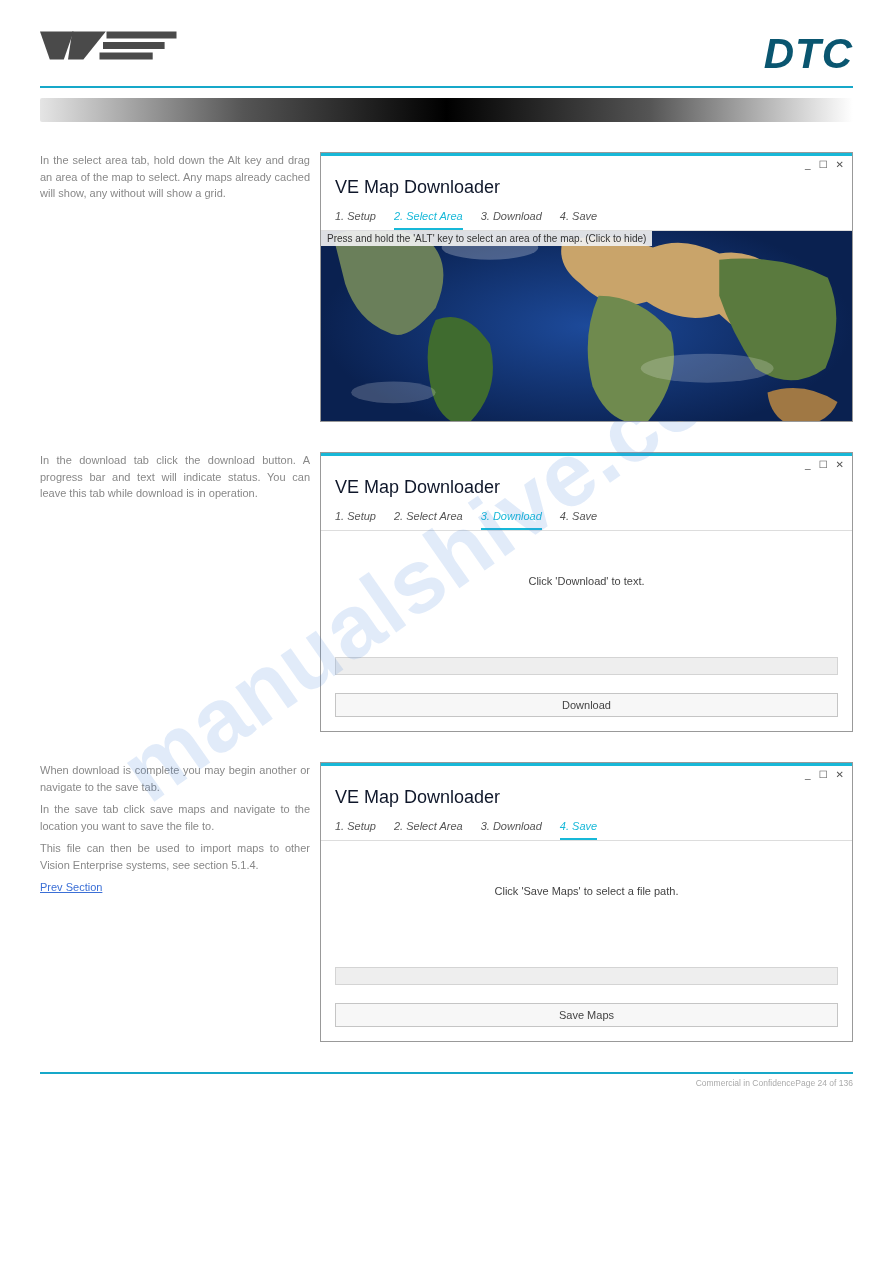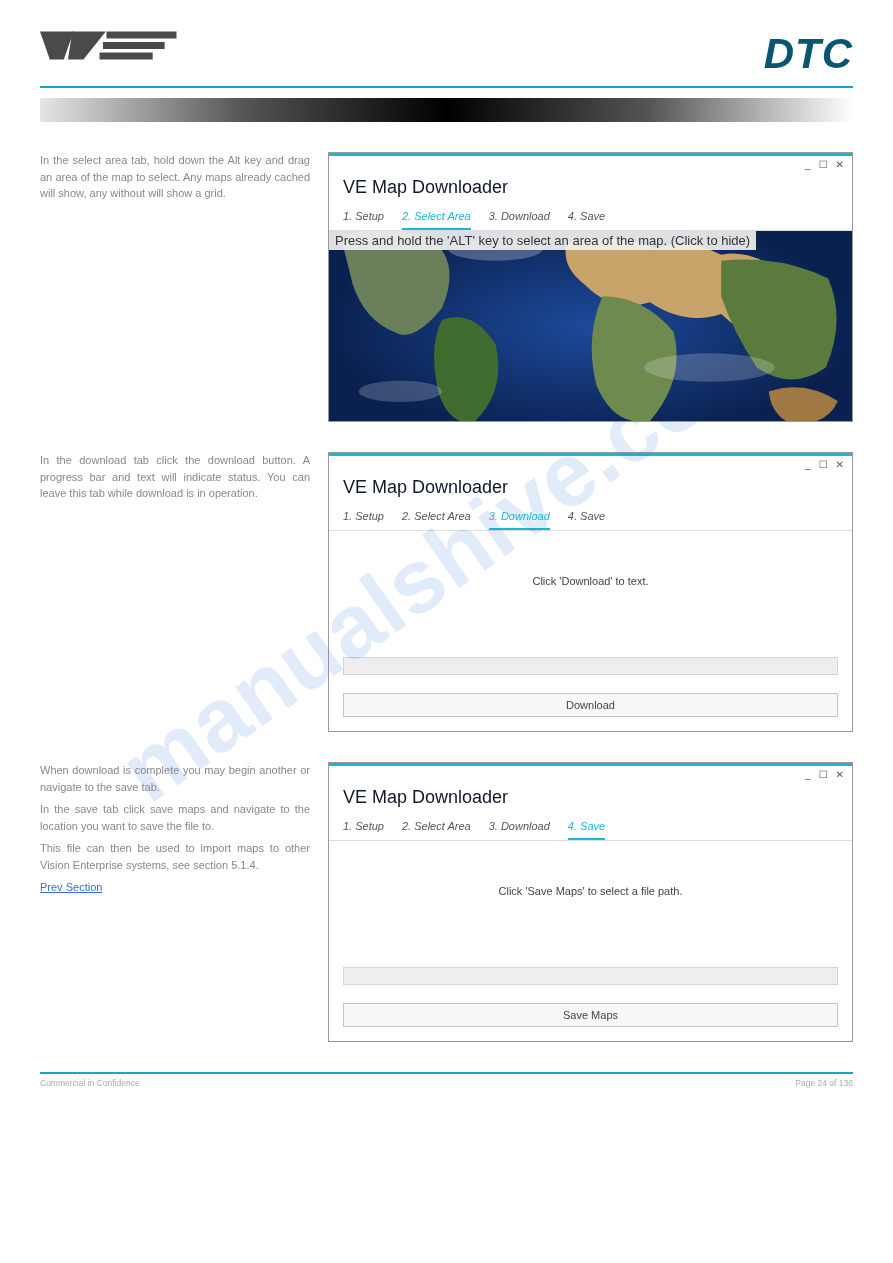--- a/index.html
+++ b/index.html
@@ -8,46 +8,46 @@
   
   
   .hdr { display: flex; justify-content: space-between; align-items: center; padding: 30px 0 8px; gap: 14px; }
   .ve-logo { display: inline-block; }
   .ve-logo svg { width: 140px; height: 45px; }
   .dtc-logo { font: 700 42px/1 Arial, sans-serif; color: #0a5670; letter-spacing: 1px; font-style: italic; }
   .hdr-rule { height: 2px; background: #17a8c9; margin: 0 0 0; }
   .grad-band { height: 24px; background: linear-gradient(to right, #e5e5e5 0%, #555 25%, #000 50%, #555 75%, #fff 100%); border-radius: 2px; margin: 10px 0 30px; }
   
   
-  .row { display: flex; gap: 18px; margin-bottom: 30px; }
+  .row { display: flex; gap: 10px; margin-bottom: 30px; }
   .col-text { width: 270px; flex-shrink: 0; font-size: 11px; line-height: 1.5; text-align: justify; color: #888; }
   .col-text p { margin-bottom: 6px; }
   .col-text a { color: #3b6fd6; text-decoration: underline; }
   .col-img { flex: 1; }
   
   
   .app-window { border: 1px solid #999; background: #fff; }
   .app-accent { height: 3px; background: #17b8d8; }
   .app-ctrls { display: flex; justify-content: flex-end; gap: 8px; padding: 3px 8px 0; font-size: 10px; color: #555; }
   .app-title { font: 300 18px/1 "Segoe UI", Arial, sans-serif; color: #0f172a; padding: 8px 14px 10px; }
   .app-tabs { display: flex; gap: 18px; padding: 0 14px; border-bottom: 1px solid #ddd; font-size: 11px; color: #555; }
   .app-tab { padding: 4px 0 6px; border-bottom: 2px solid transparent; font-style: italic; }
   .app-tab.active { border-color: #17b8d8; color: #17b8d8; }
   .app-body { padding: 0; }
   .map-figure { position: relative; height: 190px; overflow: hidden; }
-  .map-hint { position: absolute; top: 0; left: 0; font-size: 13px; background: rgba(240,240,240,.92); color: #333; padding: 2px 6px; z-index: 2; text-align: center; }
+  .map-hint { position: absolute; top: 0; left: 0; font-size: 10px; background: rgba(240,240,240,.92); color: #333; padding: 2px 6px; z-index: 2; text-align: center; }
   .map-svg { width: 100%; height: 100%; display: block; }
   .pane-pad { padding: 14px; }
   .pane-msg { text-align: center; font-size: 11px; color: #444; margin: 30px 0 70px; }
   .progress { height: 18px; background: #eee; border: 1px solid #d4d4d4; margin-bottom: 18px; }
   .wide-btn { display: block; width: 100%; height: 24px; border: 1px solid #c5c5c5; background: #f7f7f7; font-size: 11px; color: #444; cursor: pointer; }
   
   
   .ftr-rule { height: 2px; background: #17a8c9; margin: 30px 0 4px; }
-  .ftr-line { display: flex; justify-content: space-between; font-size: 8.5px; color: #aaa; }
+  .ftr-line { display: flex; justify-content: flex-end; font-size: 8.5px; color: #aaa; }
   
   
   .wm { position: absolute; left: 50%; top: 50%; transform: translate(-50%,-50%) rotate(-35deg); font: 700 90px/1 Arial, sans-serif; color: rgba(70,130,220,.16); pointer-events: none; user-select: none; letter-spacing: 1px; }
   .page-wrap { position: relative; }
 </style>
 </head>
 <body>
 
 <div class="page-wrap">
 <div class="wm">manualshive.com</div>

